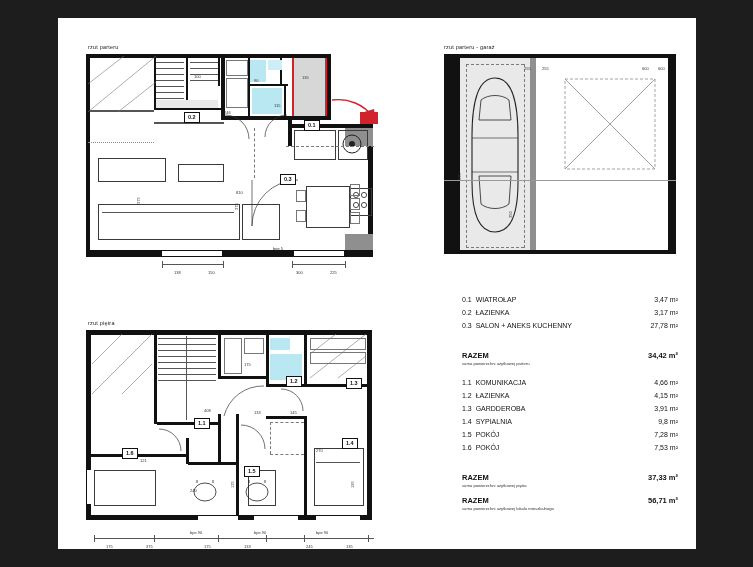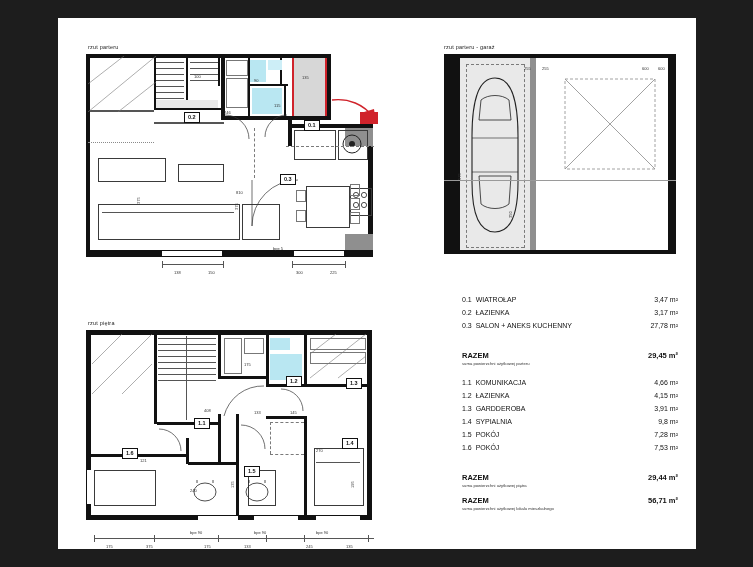--- a/index.html
+++ b/index.html
@@ -374,21 +374,21 @@
       </div>
       <div class="lrow">
         <span class="n"><span>0.3</span>&nbsp;&nbsp;<span>SALON + ANEKS KUCHENNY</span></span>
         <span class="v">27,78 m²</span>
       </div>
 
       <div class="gap"></div>
 
       <div class="sum">
         <span>RAZEM</span>
-        <span>29,45 m²</span>
+        <span>34,42 m²</span>
       </div>
       <div class="subnote">suma powierzchni użytkowej parteru</div>
 
       <div class="gap"></div>
 
       <div class="lrow">
         <span class="n"><span>1.1</span>&nbsp;&nbsp;<span>KOMUNIKACJA</span></span>
         <span class="v">4,66 m²</span>
       </div>
       <div class="lrow">
@@ -409,21 +409,21 @@
       </div>
       <div class="lrow">
         <span class="n"><span>1.6</span>&nbsp;&nbsp;<span>POKÓJ</span></span>
         <span class="v">7,53 m²</span>
       </div>
 
       <div class="gap"></div>
 
       <div class="sum">
         <span>RAZEM</span>
-        <span>29,44 m²</span>
+        <span>37,33 m²</span>
       </div>
       <div class="subnote">suma powierzchni użytkowej piętra</div>
 
       <div class="sum" style="margin-top:6px;">
         <span>RAZEM</span>
         <span>56,71 m²</span>
       </div>
       <div class="subnote">suma powierzchni użytkowej lokalu mieszkalnego</div>
     </div>
 

